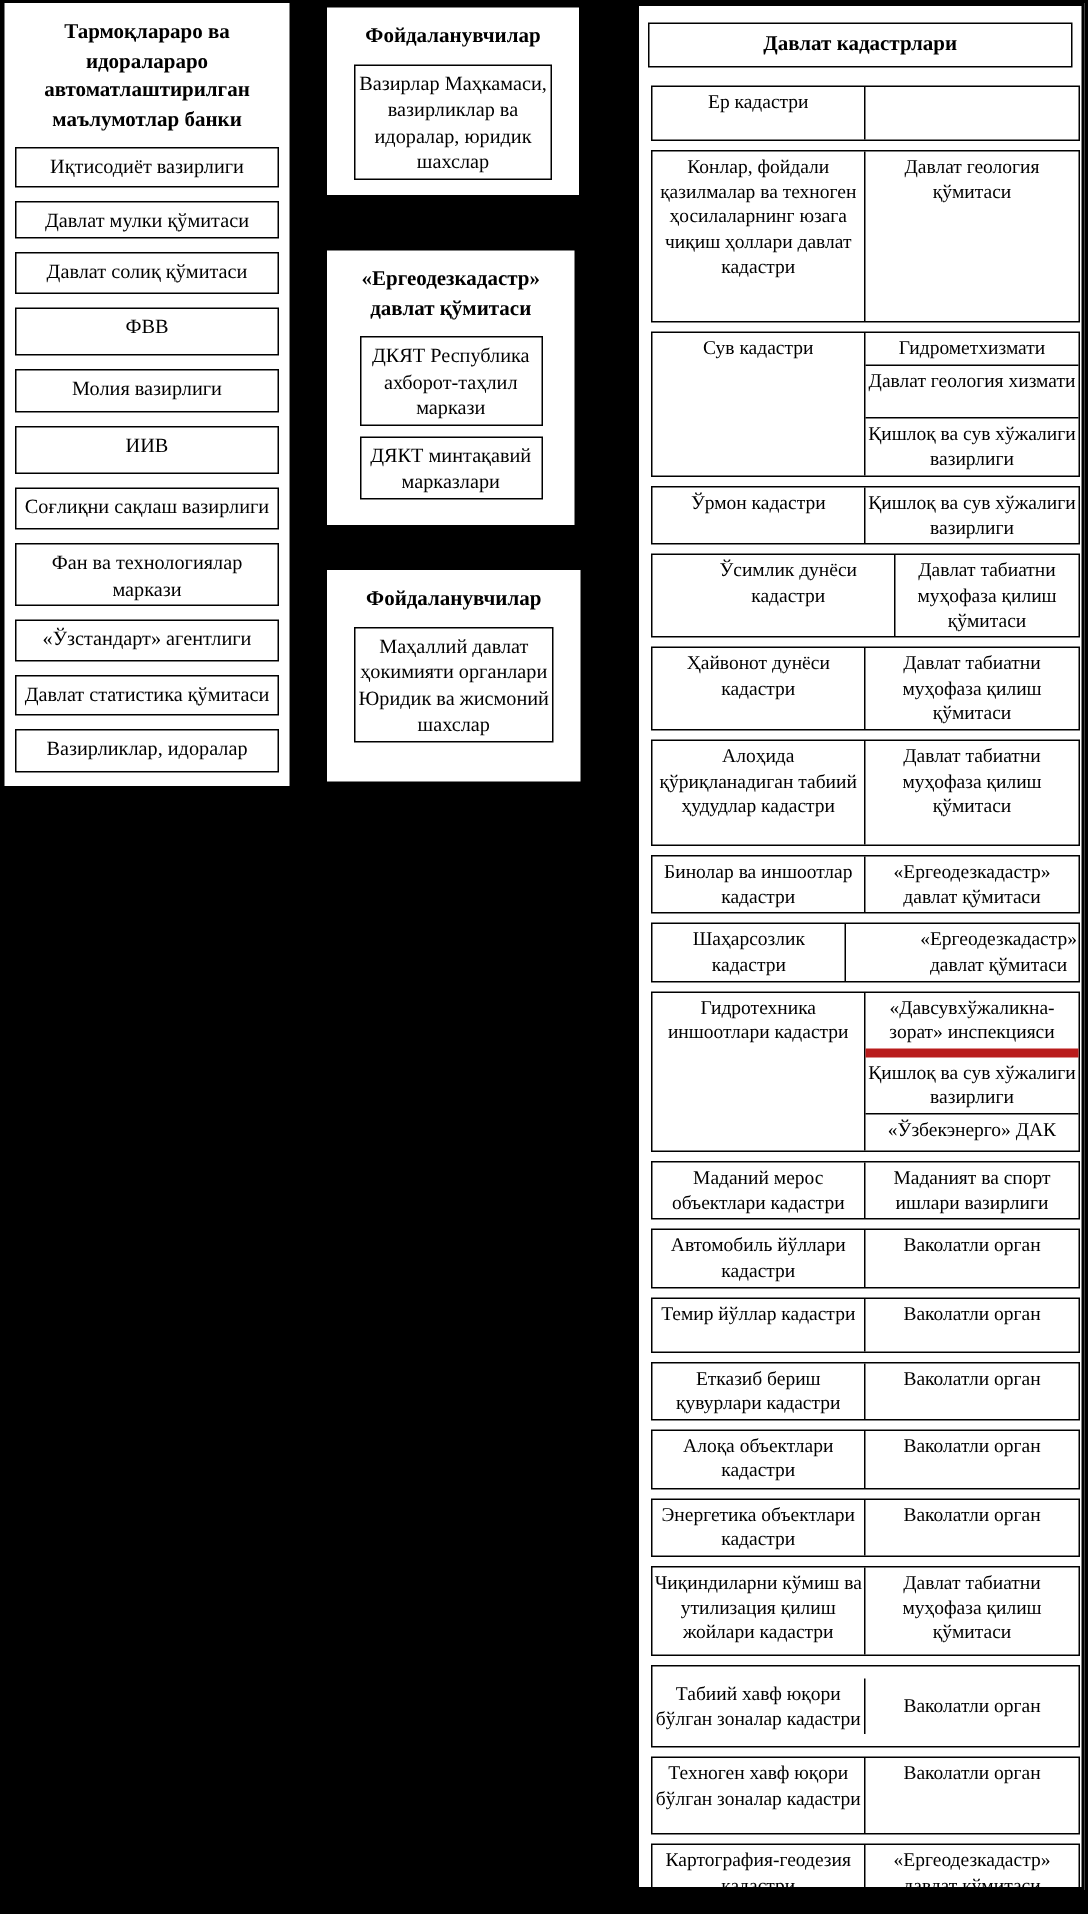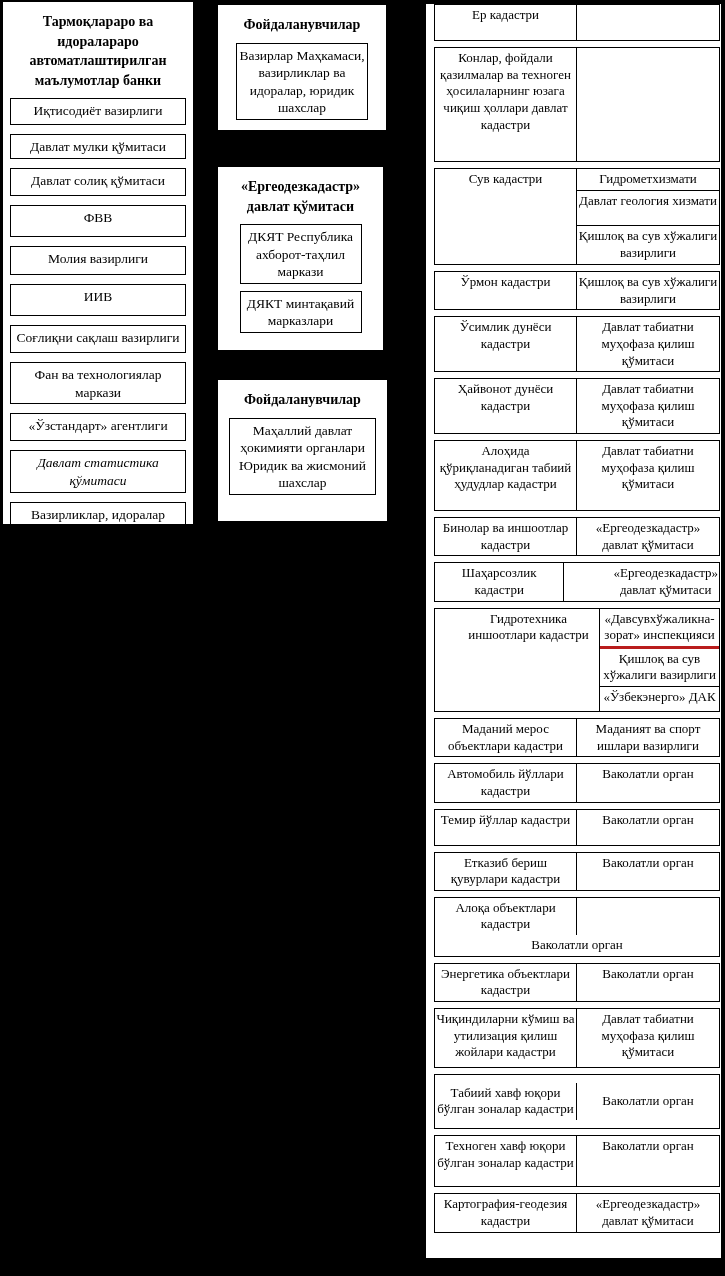--- a/index.html
+++ b/index.html
@@ -20,21 +20,21 @@
     width:176px; margin:0 auto 9px; border:1px solid #000;
     text-align:center; font-size:13.5px; line-height:1.3; padding:3px 1px 2px;
   }
 
   
   .users-top-panel    { left:218px; top:5px;   width:168px; height:125px; }
   .committee-panel    { left:218px; top:167px; width:165px; height:183px; }
   .users-bottom-panel { left:218px; top:380px; width:169px; height:141px; }
   .users-top-panel .item-box    { width:132px; }
   .committee-panel .item-box    { width:122px; margin-bottom:7px; }
-  .users-bottom-panel .item-box { width:147px; }
+  .users-bottom-panel .item-box { width:133px; }
 
   
   .right-panel { left:424px; top:2px; width:299px; height:1258px; border:2px solid #000; }
   .header-box {
     margin:11px auto 12px; width:283px; height:30px; border:1px solid #000;
     font-weight:bold; font-size:14px; text-align:center; line-height:28px;
   }
   .rows { padding-left:8px; }
   .row {
     display:flex; width:286px; border:1px solid #000;
@@ -43,40 +43,40 @@
   .cell-left {
     width:142px; border-right:1px solid #000; text-align:center;
     padding:2px 1px; line-height:1.28;
   }
   .cell-right { flex:1; display:flex; flex-direction:column; }
   .sub {
     text-align:center; padding:2px 1px; line-height:1.28;
     border-bottom:1px solid #000;
   }
   .sub:last-child { border-bottom:none; }
-  .sub.thick { border-bottom:3px solid #b91c1c;font-family:Liberation Serif, serif; }
+  .sub.thick { border-bottom:6px solid #b91c1c;font-family:Liberation Serif, serif; }
 </style>
 </head>
 <body>
 
 <div class="canvas">
 
   <section class="panel left-panel">
     <h2 class="panel-title">Тармоқлараро ва идоралараро автоматлаштирилган маълумотлар банки</h2>
     <div class="box-list">
         <div class="item-box" style="min-height: 27px;">Иқтисодиёт вазирлиги</div>
         <div class="item-box" style="min-height: 25px;">Давлат мулки қўмитаси</div>
         <div class="item-box" style="min-height: 28px;">Давлат солиқ қўмитаси</div>
         <div class="item-box" style="min-height: 32px;">ФВВ</div>
         <div class="item-box" style="min-height: 29px;">Молия вазирлиги</div>
         <div class="item-box" style="min-height: 32px; text-align: center;">ИИВ</div>
         <div class="item-box" style="min-height: 28px;">Соғлиқни сақлаш вазирлиги</div>
         <div class="item-box" style="min-height: 40px;">Фан ва технологиялар маркази</div>
         <div class="item-box" style="min-height: 28px;">«Ўзстандарт» агентлиги</div>
-        <div class="item-box" style="min-height: 27px; font-style: italic;">Давлат статистика қўмитаси</div>
+        <div class="item-box" style="min-height: 27px;">Давлат статистика қўмитаси</div>
         <div class="item-box" style="min-height: 29px;">Вазирликлар, идоралар</div>
       </div>
   </section>
 
   <section class="panel users-top-panel">
     <h2 class="panel-title">Фойдаланувчилар</h2>
     <div class="box-list">
         <div class="item-box">Вазирлар Маҳкамаси, вазирликлар ва идоралар, юридик шахслар</div>
       </div>
   </section>
@@ -90,42 +90,48 @@
   </section>
 
   <section class="panel users-bottom-panel">
     <h2 class="panel-title">Фойдаланувчилар</h2>
     <div class="box-list">
         <div class="item-box">Маҳаллий давлат ҳокимияти органлари Юридик ва жисмоний шахслар</div>
       </div>
   </section>
 
   <section class="panel right-panel">
+    <div class="header-box">
+      <span>Давлат кадастрлари</span>
+    </div>
     <div class="rows">
         <div class="row" style="min-height: 37px;">
           <div class="cell-left">Ер кадастри</div>
         </div>
         <div class="row" style="min-height: 115px;">
           <div class="cell-left">Конлар, фойдали қазилмалар ва техноген ҳосилаларнинг юзага чиқиш ҳоллари давлат кадастри</div>
+          <div class="cell-right">
+            <div class="sub" style="flex: 1 1 0%;">Давлат геология қўмитаси</div>
+          </div>
         </div>
         <div class="row" style="min-height: 95px;">
           <div class="cell-left">Сув кадастри</div>
           <div class="cell-right">
             <div class="sub" style="min-height: 22px;">Гидрометхизмати</div>
             <div class="sub" style="min-height: 35px;">Давлат геология хизмати</div>
             <div class="sub" style="min-height: 38px;">Қишлоқ ва сув хўжалиги вазирлиги</div>
           </div>
         </div>
         <div class="row" style="min-height: 37px;">
           <div class="cell-left">Ўрмон кадастри</div>
           <div class="cell-right">
             <div class="sub" style="flex: 1 1 0%;">Қишлоқ ва сув хўжалиги вазирлиги</div>
           </div>
         </div>
-        <div class="row" style="min-height: 52px;">
+        <div class="row" style="min-height: 52px; padding-left: 20px;">
           <div class="cell-left">Ўсимлик дунёси кадастри</div>
           <div class="cell-right">
             <div class="sub" style="flex: 1 1 0%;">Давлат табиатни муҳофаза қилиш қўмитаси</div>
           </div>
         </div>
         <div class="row" style="min-height: 53px;">
           <div class="cell-left">Ҳайвонот дунёси кадастри</div>
           <div class="cell-right">
             <div class="sub" style="flex: 1 1 0%;">Давлат табиатни муҳофаза қилиш қўмитаси</div>
           </div>
@@ -141,21 +147,21 @@
           <div class="cell-right">
             <div class="sub" style="flex: 1 1 0%;">«Ергеодезкадастр» давлат қўмитаси</div>
           </div>
         </div>
         <div class="row" style="min-height: 37px; gap: 48px;">
           <div class="cell-left">Шаҳарсозлик кадастри</div>
           <div class="cell-right">
             <div class="sub" style="flex: 1 1 0%;">«Ергеодезкадастр» давлат қўмитаси</div>
           </div>
         </div>
-        <div class="row" style="min-height: 97px; padding-left: 23px;">
+        <div class="row" style="min-height: 97px;">
           <div class="cell-left">Гидротехника иншоотлари кадастри</div>
           <div class="cell-right">
             <div class="sub thick" style="min-height: 37px;">«Давсувхўжаликна-зорат» инспекцияси</div>
             <div class="sub" style="min-height: 36px;">Қишлоқ ва сув хўжалиги вазирлиги</div>
             <div class="sub" style="min-height: 24px;">«Ўзбекэнерго» ДАК</div>
           </div>
         </div>
         <div class="row" style="min-height: 35px;">
           <div class="cell-left">Маданий мерос объектлари кадастри</div>
           <div class="cell-right">
@@ -173,21 +179,21 @@
           <div class="cell-right">
             <div class="sub" style="flex: 1 1 0%;">Ваколатли орган</div>
           </div>
         </div>
         <div class="row" style="min-height: 38px;">
           <div class="cell-left">Етказиб бериш қувурлари кадастри</div>
           <div class="cell-right">
             <div class="sub" style="flex: 1 1 0%;">Ваколатли орган</div>
           </div>
         </div>
-        <div class="row" style="min-height: 40px; flex-direction: column;">
+        <div class="row" style="min-height: 40px;">
           <div class="cell-left">Алоқа объектлари кадастри</div>
           <div class="cell-right">
             <div class="sub" style="flex: 1 1 0%;">Ваколатли орган</div>
           </div>
         </div>
         <div class="row" style="min-height: 33px;">
           <div class="cell-left">Энергетика объектлари кадастри</div>
           <div class="cell-right">
             <div class="sub" style="flex: 1 1 0%;">Ваколатли орган</div>
           </div>

